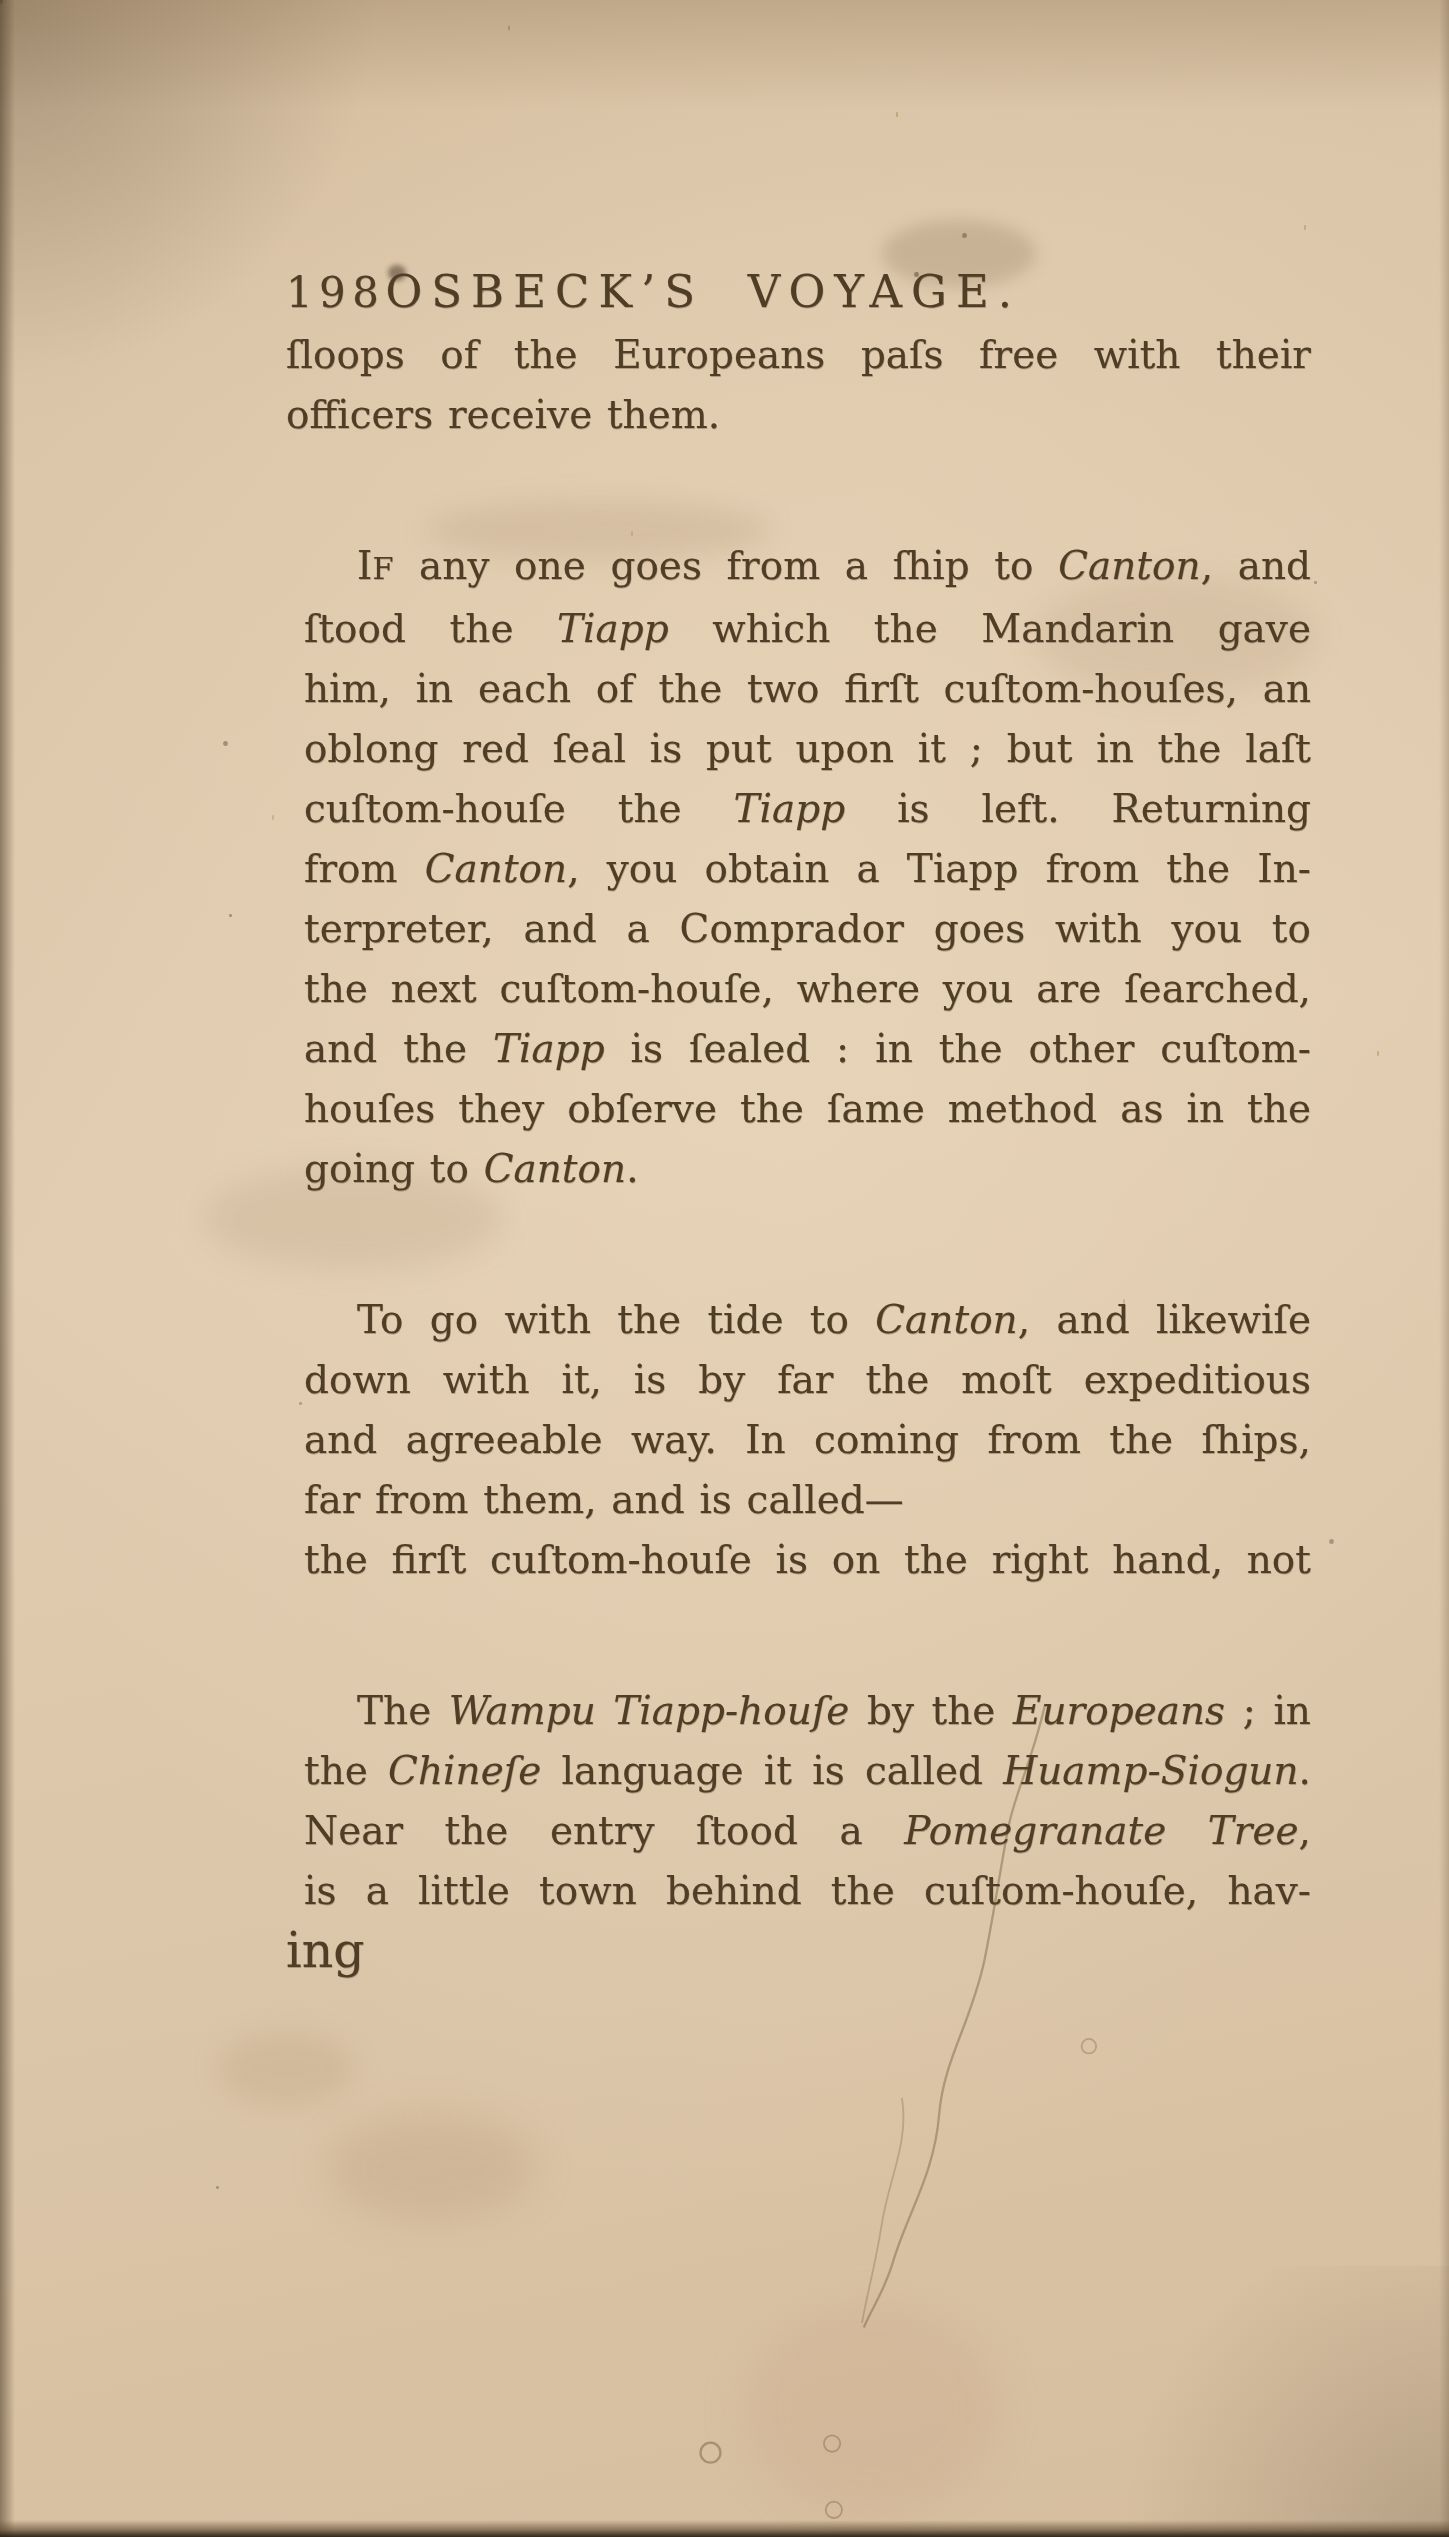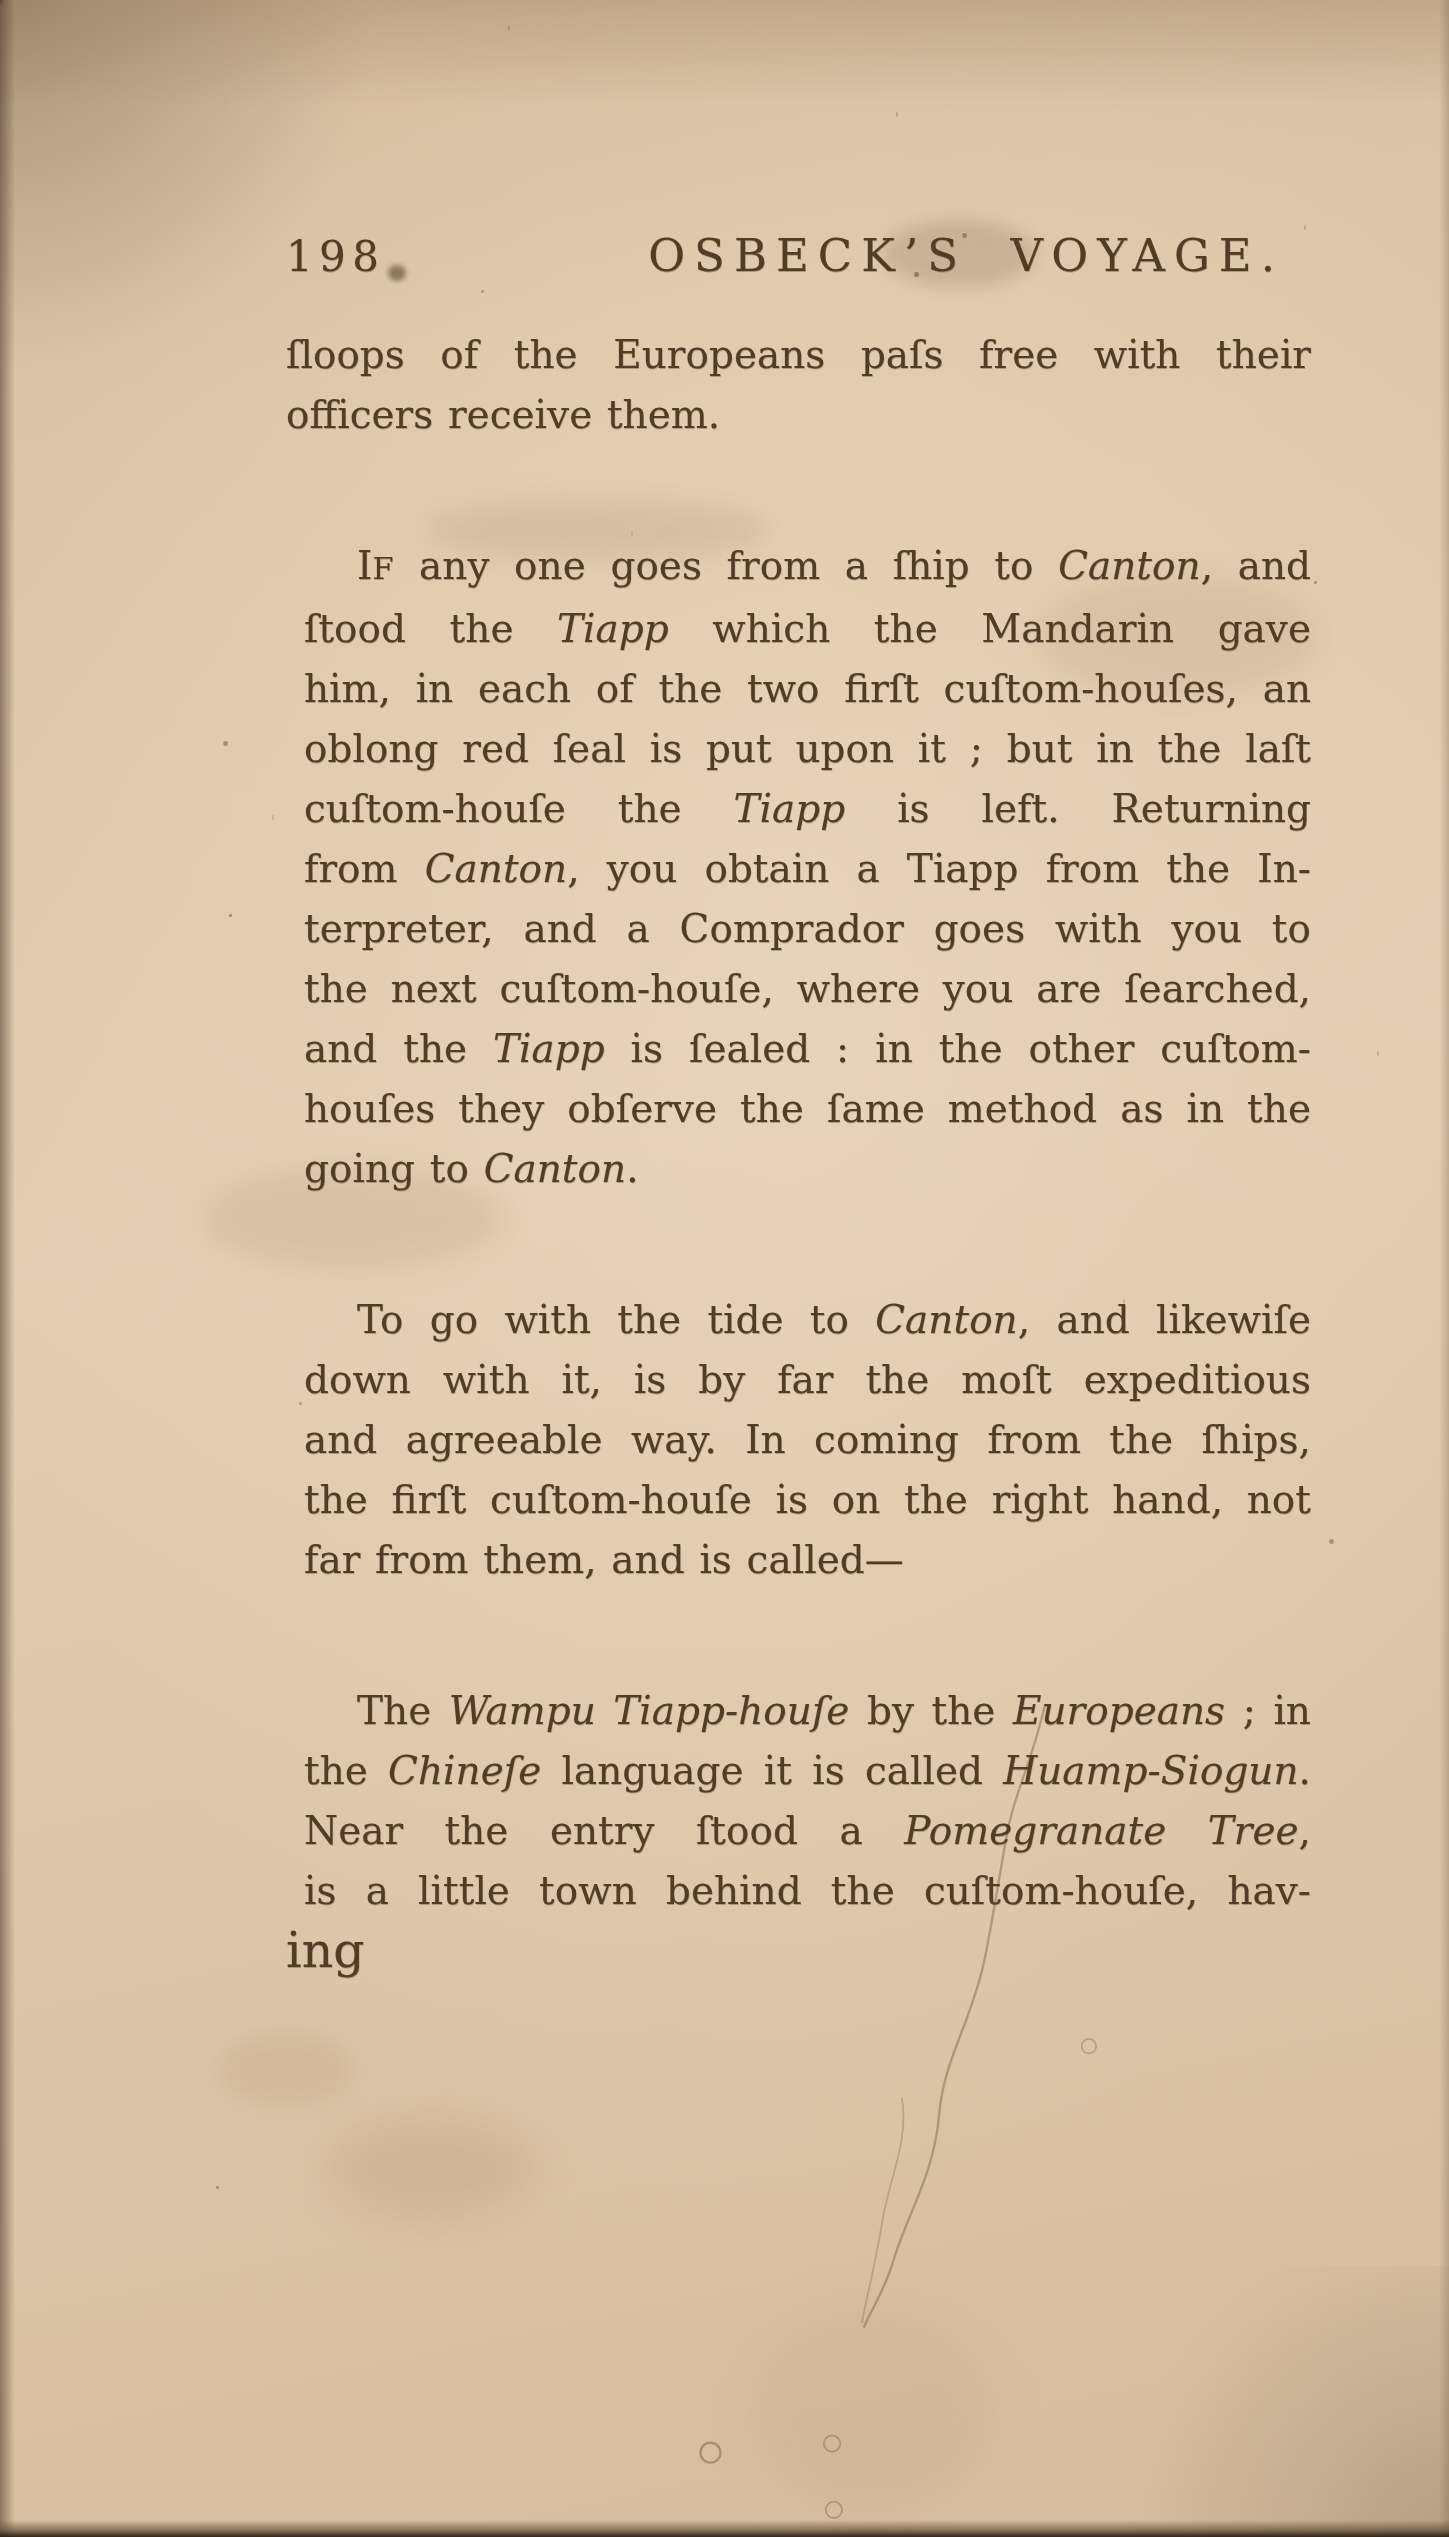--- a/index.html
+++ b/index.html
@@ -25,22 +25,22 @@
                background:radial-gradient(circle at 0 0, rgba(70,55,38,.30), rgba(70,55,38,0) 70%); }
   .corner-br { bottom:0; right:0; width:381px; height:272px;
                background:radial-gradient(circle at 100% 100%, rgba(70,55,38,.22), rgba(70,55,38,0) 70%); }
 
   
   .running-head {
     position:absolute; left:286px; top:229px; width:1025px;
     display:flex; align-items:baseline;
   }
   .page-num { font-size:42px; letter-spacing:6.4px; }
-  .head-title { flex:1; text-align:right; font-size:45px;
-                letter-spacing:.20em; word-spacing:.45em; padding-right:27px; }
+  .head-title { flex:1; text-align:left; font-size:45px;
+                letter-spacing:.20em; word-spacing:.45em; padding-right:27px;margin-top:36px; }
   .ink { color:#503d26; text-shadow:0.5px 0.5px 0 rgba(84,65,42,.35), -0.4px 0 0 rgba(84,65,42,.22); }
 
   
   .text-block { position:absolute; left:286px; top:325px; width:1025px;
                 font-size:39px; line-height:60px; }
   .para + .para { margin-top:91px;margin-left:18px; }
   .para.indent .line:first-child { text-indent:53px; }
   .line { text-align:justify; text-align-last:justify; word-spacing:.06em; }
   .line.no-fill { text-align-last:left; }
   .it { font-style:italic; }
@@ -134,22 +134,22 @@
         <div class="line"><span>terpreter, and a Comprador goes with you to</span></div>
         <div class="line"><span>the next cuſtom-houſe, where you are ſearched,</span></div>
         <div class="line"><span>and the </span><span class="it">Tiapp</span><span> is ſealed : in the other cuſtom-</span></div>
         <div class="line"><span>houſes they obſerve the ſame method as in the</span></div>
         <div class="line no-fill"><span>going to </span><span class="it">Canton</span><span>.</span></div>
       </div>
       <div class="para indent">
         <div class="line"><span>To go with the tide to </span><span class="it">Canton</span><span>, and likewiſe</span></div>
         <div class="line"><span>down with it, is by far the moſt expeditious</span></div>
         <div class="line"><span>and agreeable way. In coming from the ſhips,</span></div>
+        <div class="line no-fill"><span>far from them, and is called—</span></div>
         <div class="line"><span>the firſt cuſtom-houſe is on the right hand, not</span></div>
-        <div class="line no-fill"><span>far from them, and is called—</span></div>
       </div>
       <div class="para indent">
         <div class="line"><span>The </span><span class="it">Wampu Tiapp-houſe</span><span> by the </span><span class="it">Europeans</span><span> ; in</span></div>
         <div class="line"><span>the </span><span class="it">Chineſe</span><span> language it is called </span><span class="it">Huamp-Siogun</span><span>.</span></div>
         <div class="line"><span>Near the entry ſtood a </span><span class="it">Pomegranate Tree</span><span>,</span></div>
         <div class="line"><span>is a little town behind the cuſtom-houſe, hav-</span></div>
       </div>
       <div class="catchword-row">
       <span class="ink">ing</span>
     </div>

